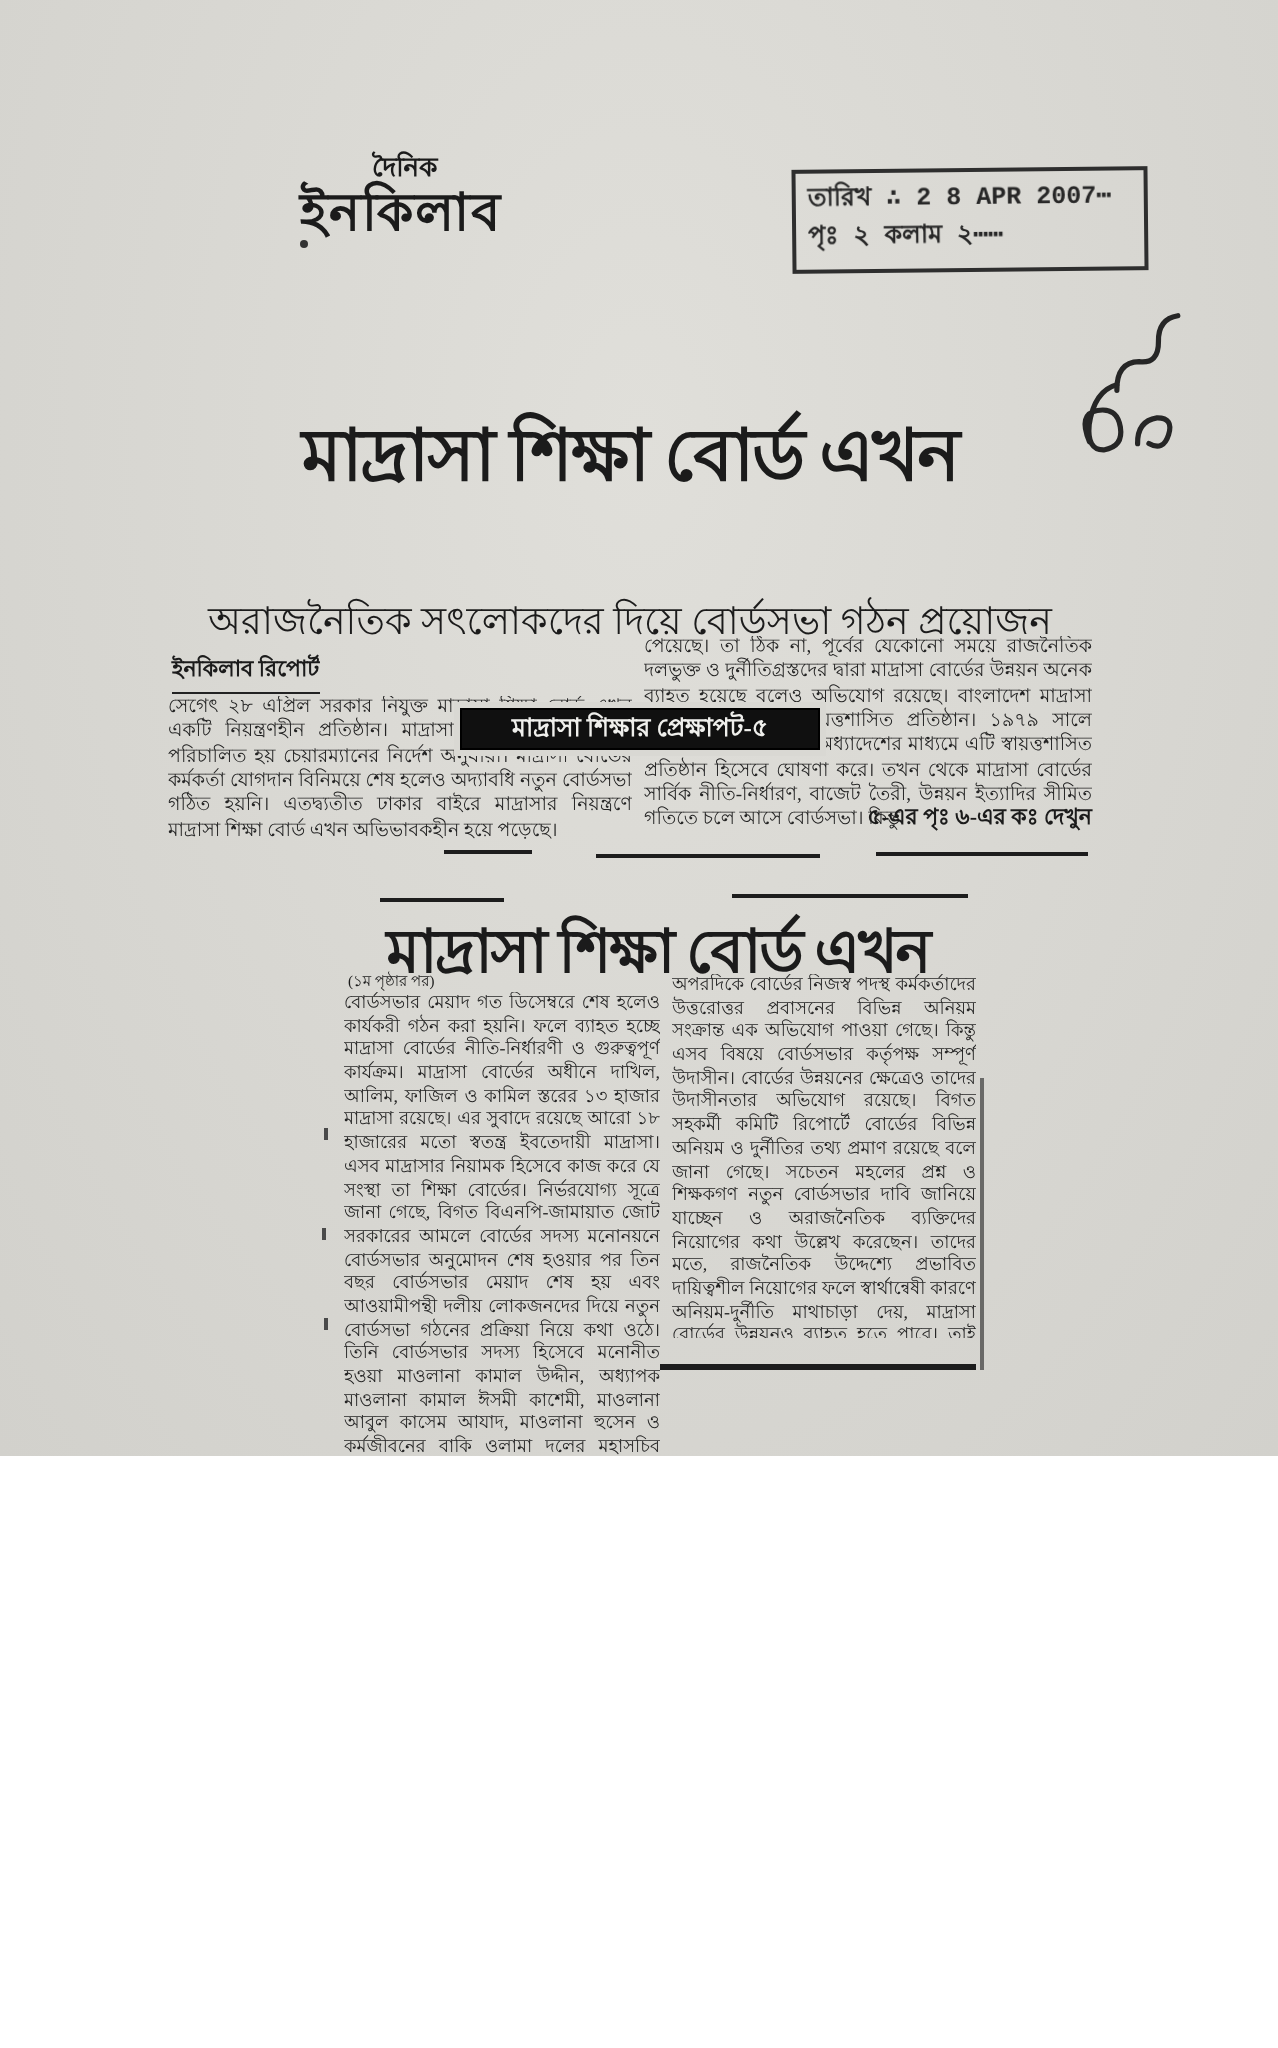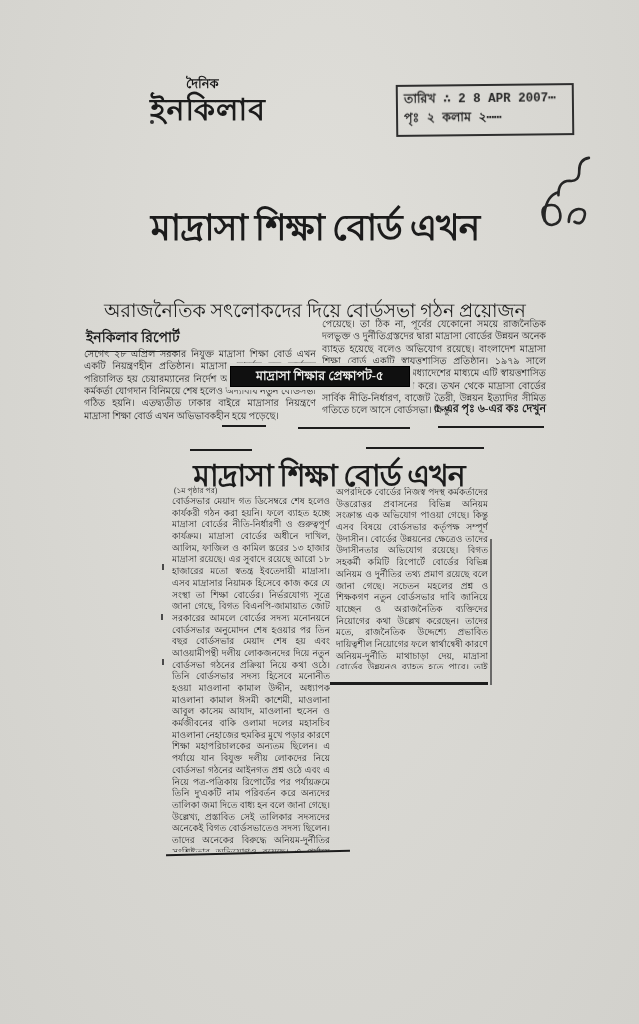--- a/index.html
+++ b/index.html
@@ -1,28 +1,28 @@
 <!DOCTYPE html>
 <html><head>
 <meta charset="utf-8">
 <style>
   html,body{margin:0;padding:0;}
   #page{
     position:relative;
-    width:639px;height:1024px;
+    width:639px;height:728px;
     background:
       radial-gradient(ellipse at 50% 30%, #e0dfda 0%, #d8d7d2 55%, #d2d1cc 100%);
     overflow:hidden;
     font-family:"Liberation Serif","DejaVu Serif",serif;
     color:#1b1b1b;
   }
   .abs{position:absolute;}
   
   #masthead-tagline{left:186px;top:74px;font-size:13px;font-weight:bold;filter:blur(.3px);}
-  #masthead-title{left:150px;top:86px;font-size:30px;font-weight:bold;letter-spacing:1px;filter:blur(.35px);}
+  #masthead-title{left:150px;top:86px;font-size:26px;font-weight:bold;letter-spacing:1px;filter:blur(.35px);}
   #masthead-dot{left:150px;top:120px;width:4px;height:4px;background:#333;border-radius:50%;}
   
   #date-stamp{
     left:396px;top:84px;width:178px;height:52px;
     border:2px solid #2e2e2e;
     transform:rotate(-.6deg);
     font-family:"Liberation Mono","DejaVu Sans Mono",monospace;
     font-size:12.5px;font-weight:bold;color:#272727;
     padding:4px 6px;box-sizing:border-box;
     filter:blur(.3px);
@@ -30,35 +30,35 @@
   }
   #date-stamp .stamp-row{white-space:nowrap;line-height:1.55;}
   
   #handwritten-scribble{left:506px;top:128px;width:120px;height:110px;}
   
   #clip1{left:84px;top:208px;width:462px;height:224px;}
   .headline-xl{width:100%;text-align:center;font-weight:bold;font-size:36px;line-height:1.0;letter-spacing:-1px;filter:blur(.3px);white-space:nowrap;}
   #clip1-headline-1{top:2px;left:0;}
   #clip1-headline-2{top:44px;left:0;}
   #clip1-subheadline{top:88px;left:0;width:100%;text-align:center;font-weight:normal;font-size:19px;filter:blur(.3px);white-space:nowrap;}
-  #clip1-byline{top:118px;left:2px;font-size:14px;font-weight:bold;border-bottom:1px solid #222;padding-bottom:1px;filter:blur(.25px);}
+  #clip1-byline{top:118px;left:2px;font-size:11px;font-weight:bold;border-bottom:1px solid #222;padding-bottom:1px;filter:blur(.25px);}
   .bodytext{
     font-size:9.5px;line-height:1.3;text-align:justify;
     color:#242424;overflow:hidden;filter:blur(.35px);
     word-break:break-word;
   }
   #clip1-col-left{top:140px;left:0;width:232px;height:82px;}
   #clip1-col-right{top:110px;left:238px;width:224px;height:106px;}
   #clip1-inset-box{
     top:146px;left:146px;width:178px;height:19px;
     background:#101010;color:#efefec;
     border:1px solid #000;
     box-shadow:0 0 0 3px #d9d8d3;
     text-align:center;font-weight:bold;font-size:12.5px;line-height:19px;
-    filter:blur(.2px);white-space:nowrap;margin-top:12px;
+    filter:blur(.2px);white-space:nowrap;
   }
   #clip1-continuation{top:192px;left:312px;width:150px;text-align:right;font-size:11px;font-weight:bold;filter:blur(.3px);}
   .hrule{background:#1d1d1d;}
   
   #clip2{left:166px;top:444px;width:326px;height:436px;}
   #clip2-headline{top:8px;left:0;width:100%;text-align:center;font-weight:bold;font-size:30px;letter-spacing:-1px;filter:blur(.3px);white-space:nowrap;}
   #clip2-note{top:41px;left:8px;font-size:7.5px;font-weight:normal;filter:blur(.3px);}
   #clip2-col-left{top:52px;left:6px;width:158px;height:356px;font-size:9px;}
   #clip2-col-right{top:43px;left:170px;width:152px;height:182px;font-size:9px;}
   .noise-tick{width:2px;height:6px;background:#4a4a4a;}

